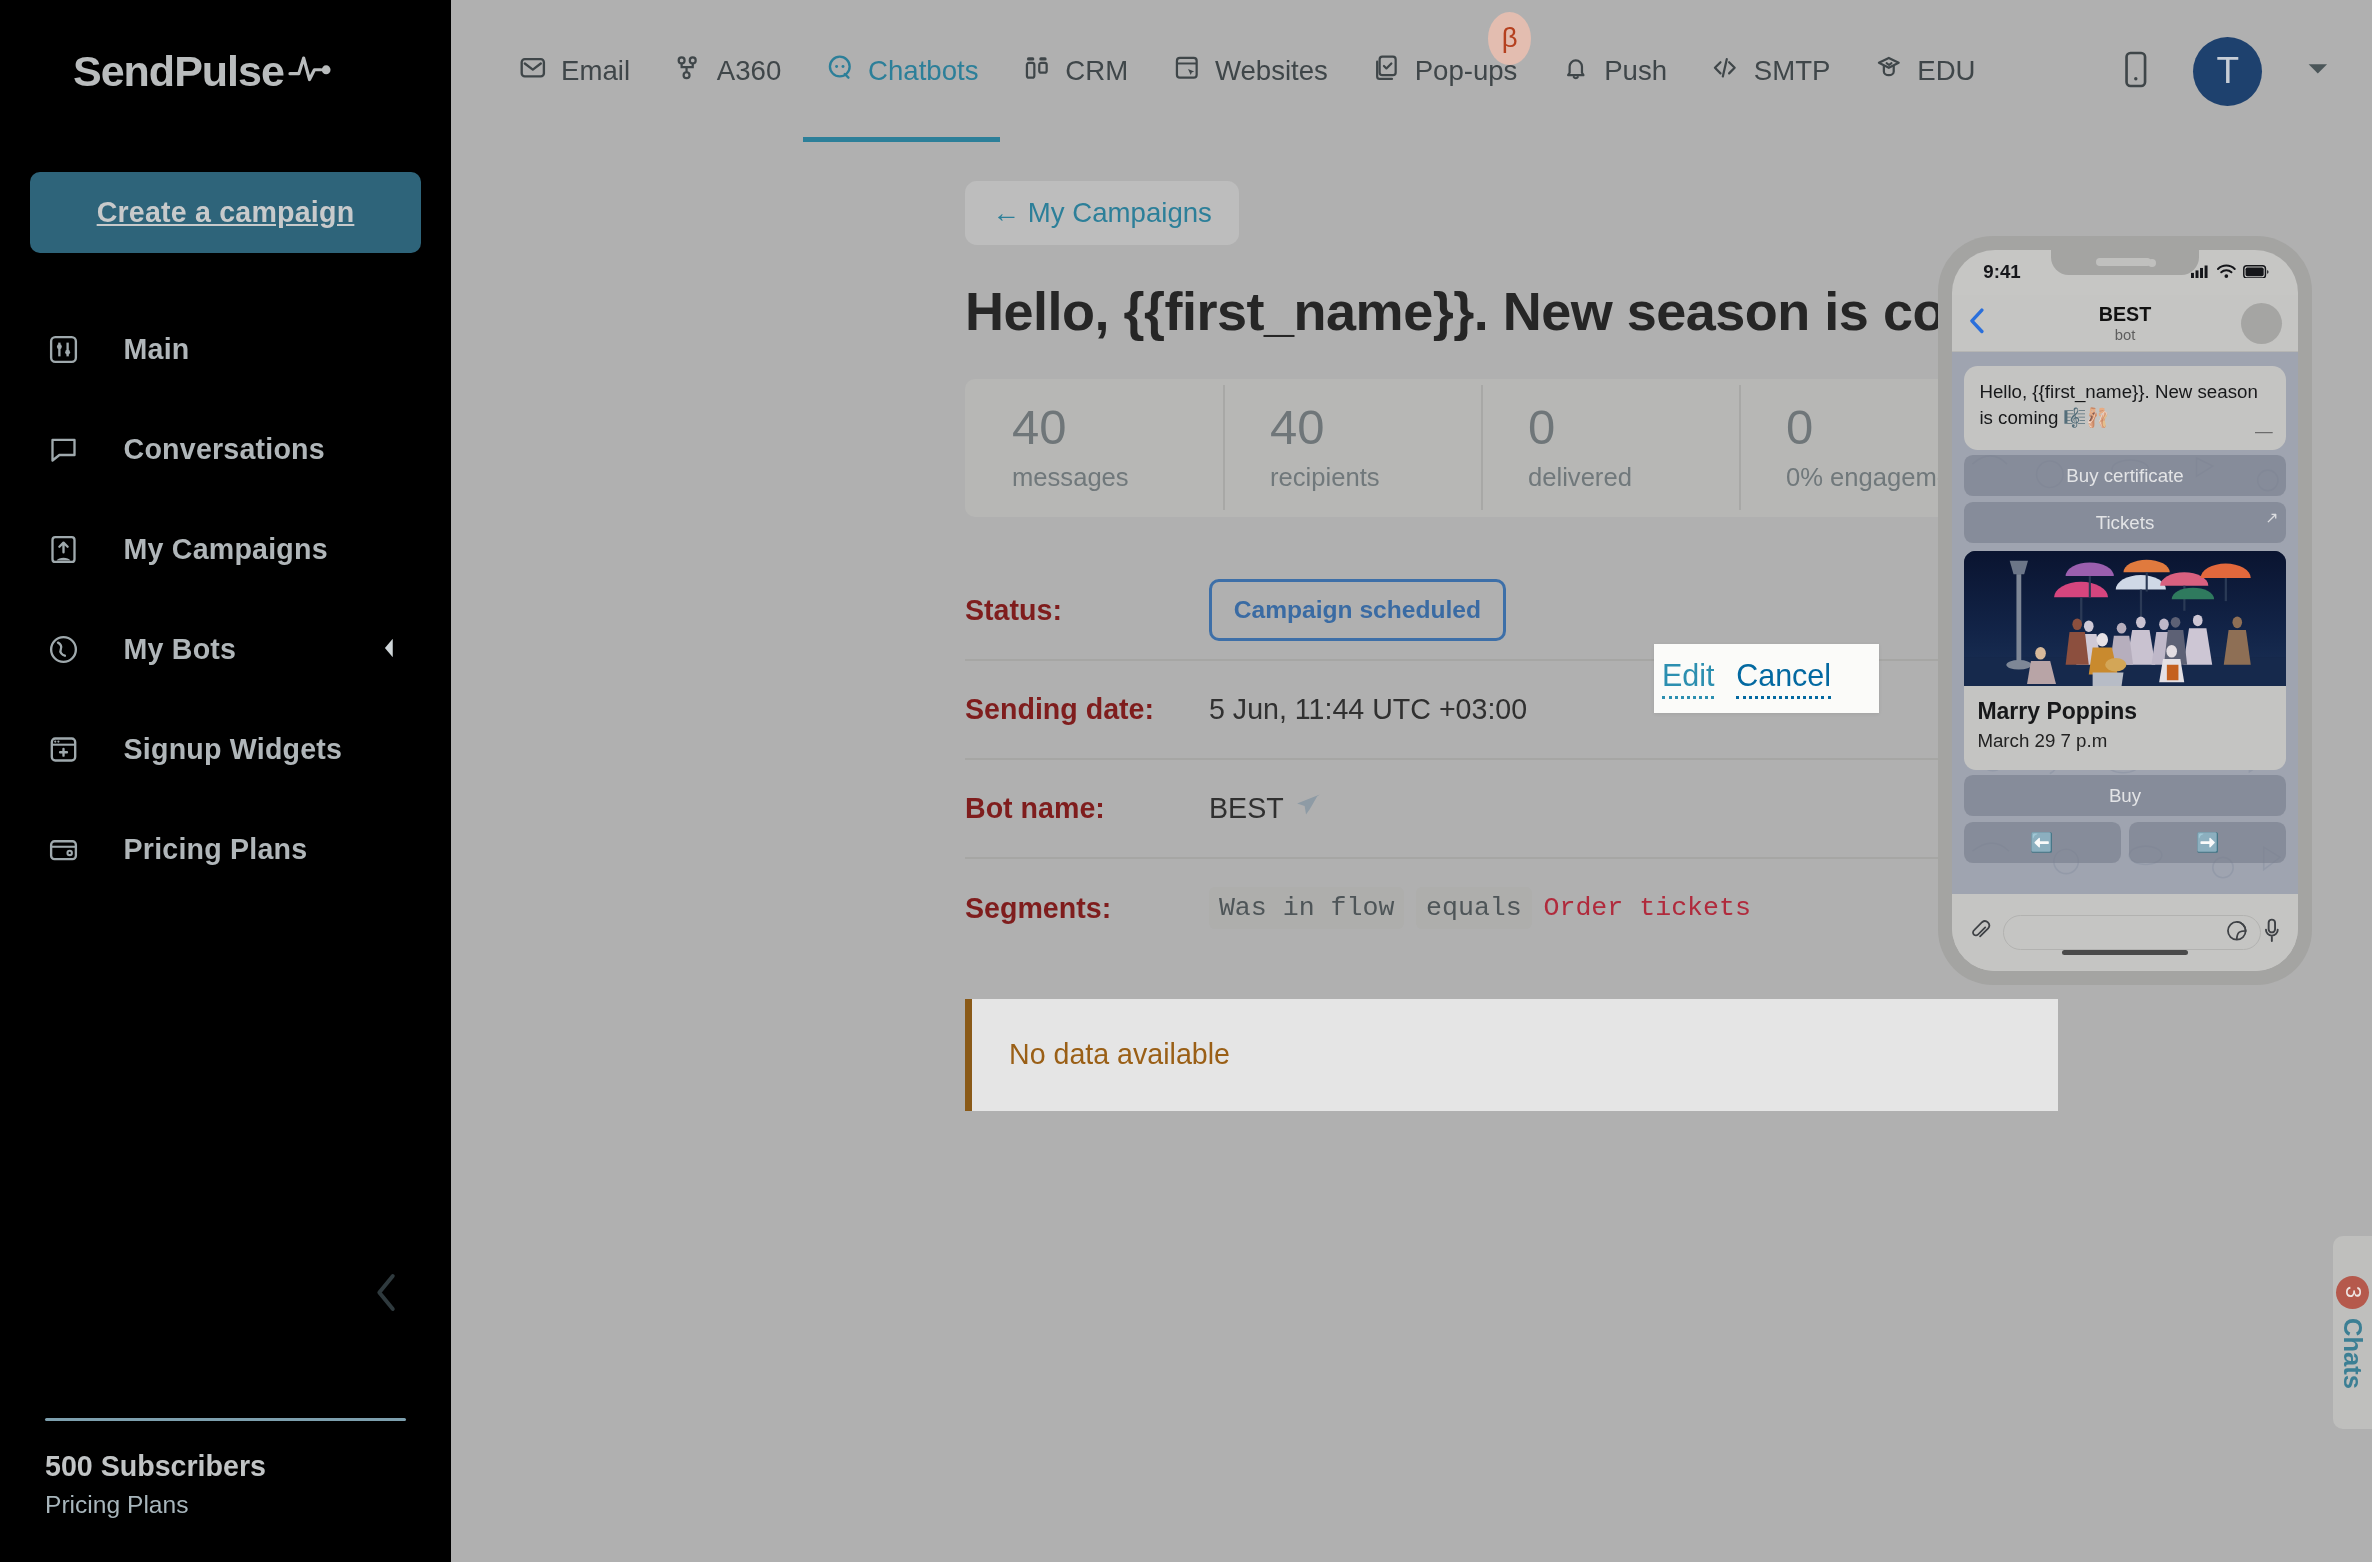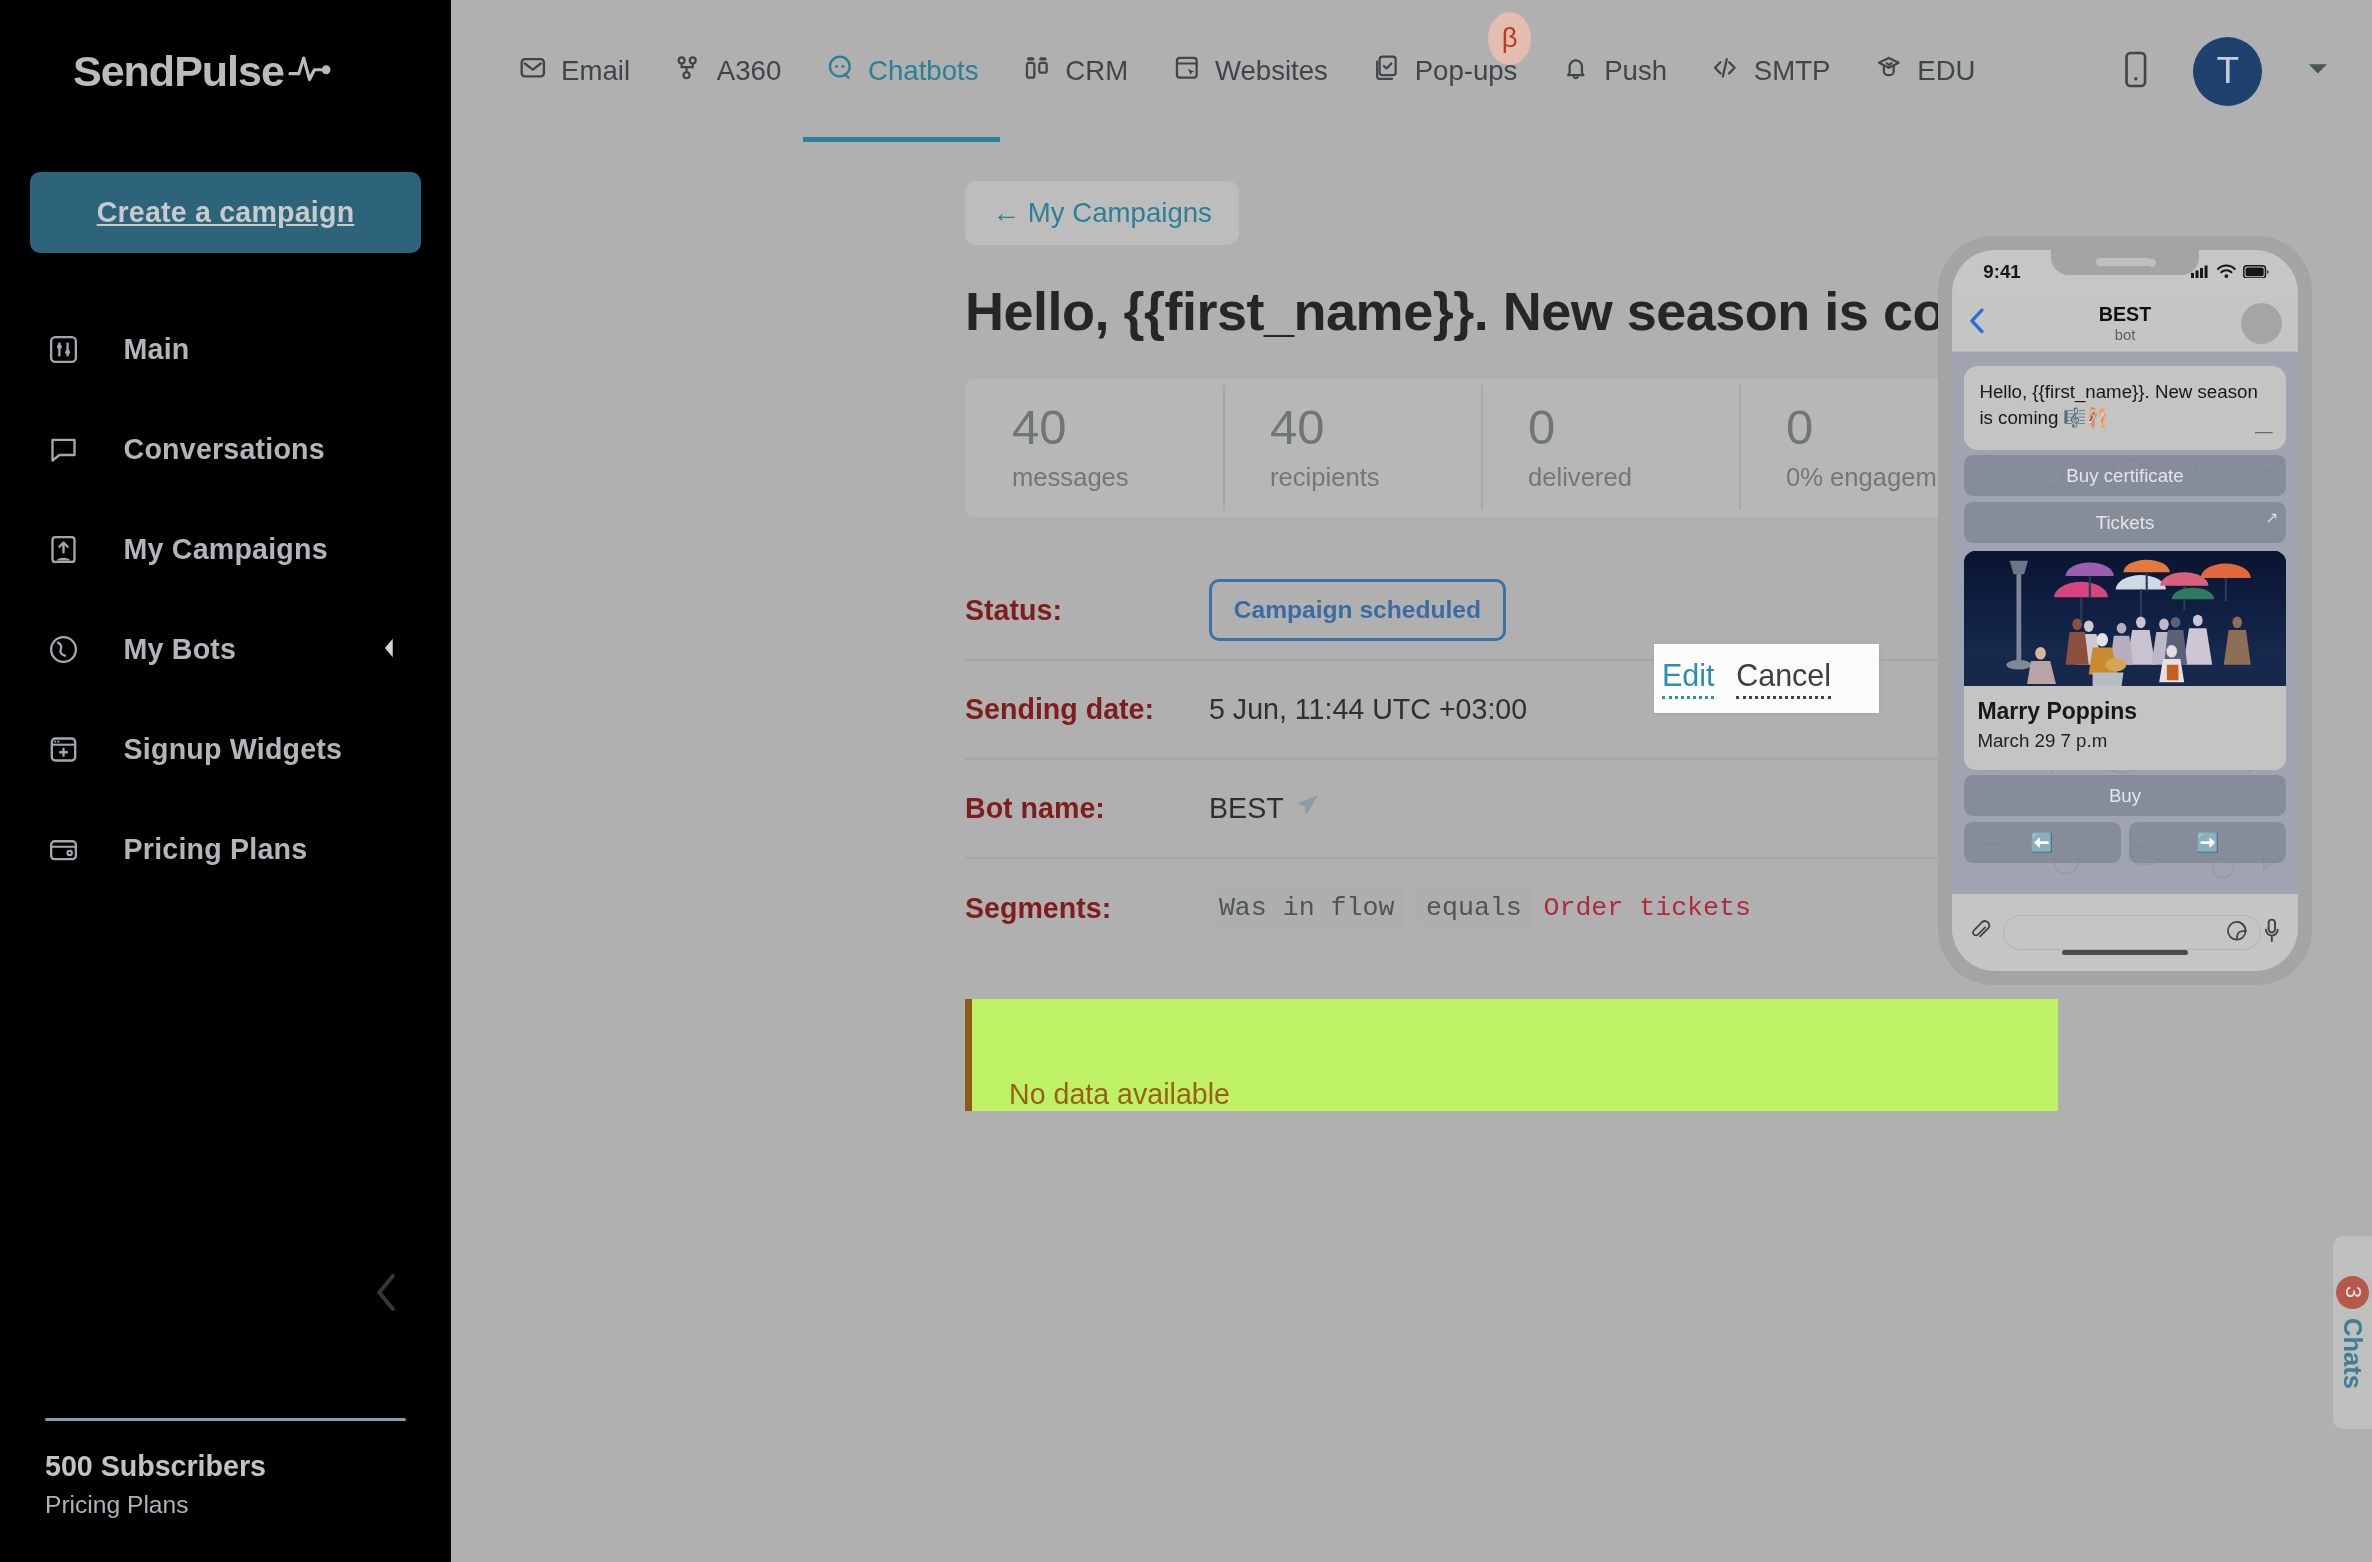--- a/index.html
+++ b/index.html
@@ -131,30 +131,30 @@
   
   .editpop {
     position: absolute; left: 1203px; top: 644px;
     width: 225px; height: 69px; background: #fbfbf9;
     display: flex; align-items: center; gap: 21.7px; padding-left: 7.9px;
     box-shadow: 0 1px 3.9px rgba(0,0,0,.08);
   }
   .editpop a { font-size: 30.5px; cursor: pointer; text-decoration: none;
     border-bottom: 3px dotted currentColor; padding-bottom: 3px; }
   .editpop .edit { color: #2c8fb0; }
-  .editpop .cancel { color: #404040; }
+  .editpop .cancel { color: #0369a1; }
 
   .mono { font-family: "Liberation Mono", monospace; font-size: 26.6px; }
   .seg-tag { background: #aeaeac; border-radius: 5.9px; padding: 5.9px 9.9px; color: #4e5558; }
   .seg-val { color: #b02a3c; }
 
   .alert {
     margin-top: 41px; width: 1093px; height: 112px;
-    background: #bef264; border-left: 7.9px solid #8a5a18;
-    display: flex; align-items: flex-end; padding-left: 37px;
+    background: #e5e5e5; border-left: 7.9px solid #8a5a18;
+    display: flex; align-items: center; padding-left: 37px;
   }
   .alert span { color: #9a5f16; font-size: 28.6px; }
 
   
   .phone {
     position: absolute; left: 1487px; top: 236px;
     width: 444px; height: 749px;
   }
   .phone-frame {
     position: absolute; left: 0; top: 0;

